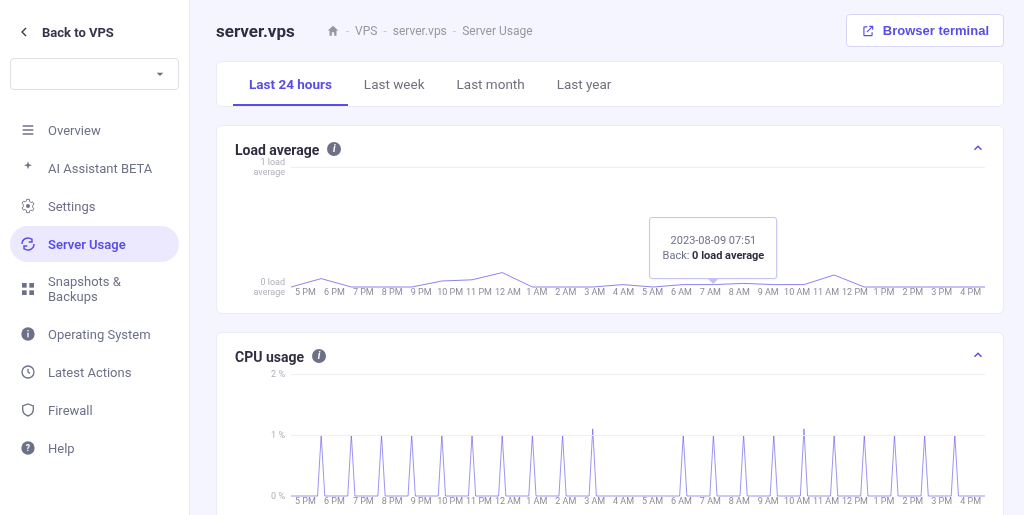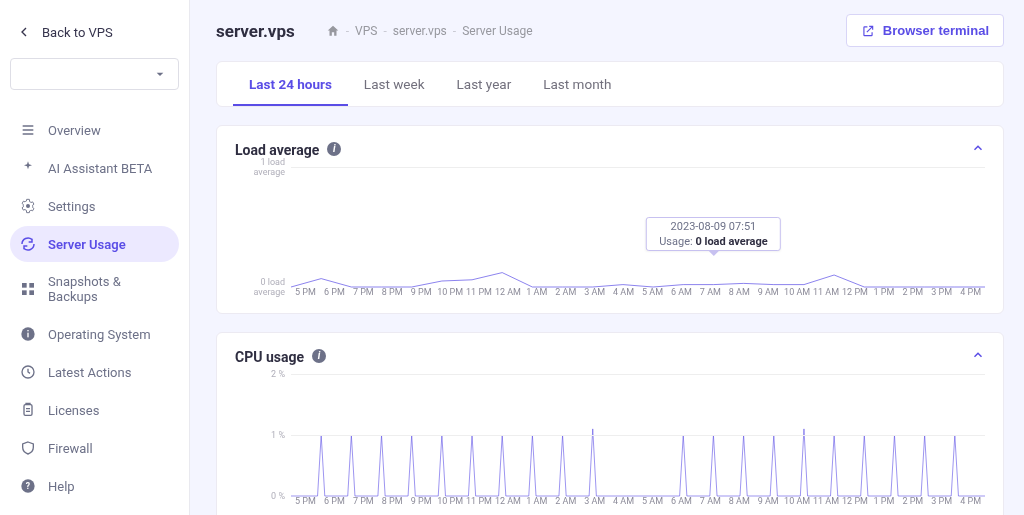--- a/index.html
+++ b/index.html
@@ -10,21 +10,21 @@
   .sidebar {
     width: 190px;
     background: #fff;
     border-right: 1px solid #e9e9ef;
     display: flex;
     flex-direction: column;
     padding: 14px 10px 0 10px;
   }
   .back-link {
     display: flex; align-items: center; gap: 10px;
-    color: #36344d; font-size: 13px; font-weight: 400;
+    color: #36344d; font-size: 13px; font-weight: 700;
     padding: 10px 6px 18px 6px; cursor: pointer;
   }
   .dropdown {
     border: 1px solid #dedee6; border-radius: 4px;
     height: 32px; width: 100%;
     display: flex; align-items: center; justify-content: flex-end;
     padding: 0 10px; cursor: pointer; margin-bottom: 22px;
     background: #fff;
   }
   .nav { display: flex; flex-direction: column; gap: 2px; }
@@ -74,21 +74,21 @@
   .y-label { position:absolute; left:-56px; width:50px; text-align:right; font-size:9px; color:#b0afba; transform: translateY(-50%); }
   .y-grid { position:absolute; left:0; right:0; border-top:1px solid #eee; }
   svg.spark { position:absolute; left:0; top:0; width:100%; height:100%; overflow:visible; }
   .x-labels { display:flex; margin-left:56px; font-size:9px; color:#8c8b99; }
   .x-labels span { flex:1; text-align:center; }
 
   
   .tooltip-box {
     position:absolute; top:50px;
     background:#fff; border:1px solid #c7c1f0; border-radius:3px;
-    padding: 2px 12px; font-size:11px; text-align:center;
+    padding: 16px 12px; font-size:11px; text-align:center;
     box-shadow: 0 1px 2px rgba(0,0,0,.05);
     transform: translateX(-50%);
     white-space: nowrap;
   }
   .tooltip-box::after {
     content:''; position:absolute; bottom:-6px; left:50%; transform:translateX(-50%);
     border:6px solid transparent; border-top-color:#c7c1f0; border-bottom:none;
   }
   .tooltip-ts { color:#6d7188; margin-bottom:2px; }
   .tooltip-val { color:#6d7188; }
@@ -176,29 +176,20 @@
           <svg viewBox="0 0 24 24" fill="none" stroke="#6d7188" stroke-width="2">
             <circle cx="12" cy="12" r="9"></circle>
             <path d="M12 7v5l3 2"></path>
           </svg>
         </span>
       <span>Latest Actions</span>
     </div>
     <div class="nav-item">
       <span class="nav-icon">
           <svg viewBox="0 0 24 24" fill="none" stroke="#6d7188" stroke-width="2">
-            <rect x="6" y="4" width="12" height="16" rx="2"></rect>
-            <path d="M9 4V2h6v2M9 10h6M9 14h6"></path>
-          </svg>
-        </span>
-      <span>Licenses</span>
-    </div>
-    <div class="nav-item">
-      <span class="nav-icon">
-          <svg viewBox="0 0 24 24" fill="none" stroke="#6d7188" stroke-width="2">
             <path d="M12 3l8 3v5c0 5-3.5 8.5-8 10-4.5-1.5-8-5-8-10V6z"></path>
           </svg>
         </span>
       <span>Firewall</span>
     </div>
     <div class="nav-item">
       <span class="nav-icon">
           <svg viewBox="0 0 24 24" fill="#6d7188">
             <circle cx="12" cy="12" r="10"></circle>
             <text x="12" y="17" text-anchor="middle" font-size="13" fill="#fff" font-weight="700">?</text>
@@ -236,22 +227,22 @@
           </svg>
       </span>
       <span>Browser terminal</span>
     </button>
   </div>
 
   <div class="card tabs-card">
     <div class="tabs">
       <div class="tab active">Last 24 hours</div>
       <div class="tab">Last week</div>
+      <div class="tab">Last month</div>
       <div class="tab">Last year</div>
-      <div class="tab">Last month</div>
     </div>
   </div>
 
   <div class="card chart-card">
     <div class="chart-head">
       <div class="chart-title">
         <span>Load average</span>
         <span class="info-dot">i</span>
       </div>
       <span class="collapse-btn">
@@ -263,21 +254,21 @@
     <div class="chart-body">
       <div class="plot-area" id="plot0">
 
         <svg class="spark" id="spark0" preserveAspectRatio="none" viewBox="0 0 100 100">
             <path d="M 0 100 L 4.3478260869565215 93 L 8.695652173913043 100 L 13.043478260869565 100 L 17.391304347826086 100 L 21.73913043478261 95 L 26.08695652173913 94 L 30.434782608695656 88 L 34.78260869565217 100 L 39.130434782608695 100 L 43.47826086956522 100 L 47.82608695652174 98 L 52.17391304347826 100 L 56.52173913043478 98 L 60.86956521739131 98 L 65.21739130434783 97 L 69.56521739130434 98 L 73.91304347826086 98 L 78.26086956521739 90 L 82.6086956521739 100 L 86.95652173913044 100 L 91.30434782608695 100 L 95.65217391304348 100 L 100 100" fill="none" stroke="#5a4de6" stroke-width="0.7" vector-effect="non-scaling-stroke"></path>
           </svg>
 
         <div class="tooltip-box" id="tooltip" style="left: 422.435px;">
           <div class="tooltip-ts">2023-08-09 07:51</div>
           <div class="tooltip-val">
-            <span>Usage:</span>
+            <span>Back:</span>
             <b>0 load average</b>
           </div>
         </div>
       <div class="y-label" style="top: 0px;">1 load average</div>
           <div class="y-grid" style="top: 0px;"></div>
           <div class="y-label" style="top: 120px;">0 load average</div>
         </div>
       <div class="x-labels" id="xlabels0">
           <span>5 PM</span>
           <span>6 PM</span>

